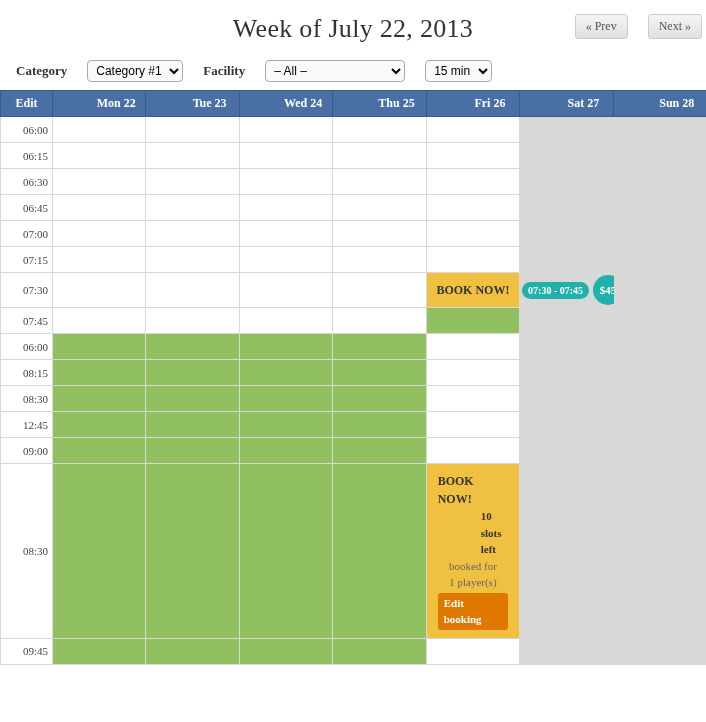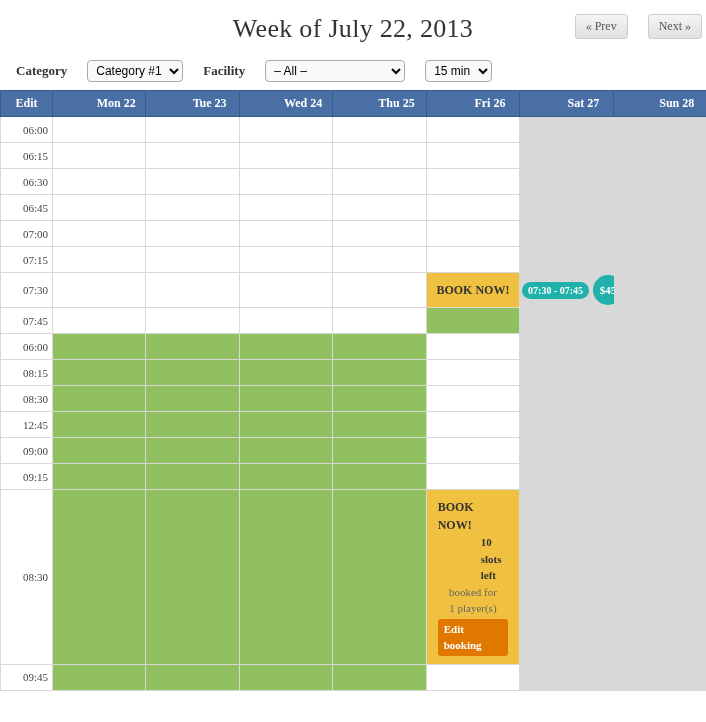--- a/index.html
+++ b/index.html
@@ -241,30 +241,20 @@
           <td class="time-cell">09:00</td>
           <td class="green"></td>
           <td class="green"></td>
           <td class="green"></td>
           <td class="green"></td>
           <td class="white" style="background: rgb(255, 255, 255);"></td>
           <td class="weekend"></td>
           <td class="weekend"></td>
         </tr>
         <tr class="time-slot-row">
-          <td class="time-cell">09:15</td>
-          <td class="green"></td>
-          <td class="green"></td>
-          <td class="green"></td>
-          <td class="green"></td>
-          <td class="white" style="background: rgb(255, 255, 255);"></td>
-          <td class="weekend"></td>
-          <td class="weekend"></td>
-        </tr>
-        <tr class="time-slot-row">
           <td class="time-cell">08:30</td>
           <td class="green"></td>
           <td class="green"></td>
           <td class="green"></td>
           <td class="green"></td>
           <td class="" rowspan="1" style="background: rgb(240, 192, 64); vertical-align: top; padding: 4px 5px; height: auto;">
             <div class="book-now-popup" style="background: transparent;"><div class="bn-title" style="font-weight: bold; font-size: 12px;">BOOK NOW!</div><div class="bn-slots" style="font-weight: bold; font-size: 11px;">10 slots left</div><div class="bn-booked" style="color: rgb(102, 102, 102); font-size: 11px;">booked for</div><div class="bn-booked" style="color: rgb(102, 102, 102); font-size: 11px;">1 player(s)</div><span class="bn-edit-btn" style="display: inline-block; background: rgb(224, 120, 0); color: rgb(255, 255, 255); border-radius: 3px; padding: 2px 6px; font-size: 11px; margin-top: 2px; cursor: pointer; font-weight: bold;">Edit booking</span></div>
           </td>
           <td class="weekend"></td>
           <td class="weekend"></td>

